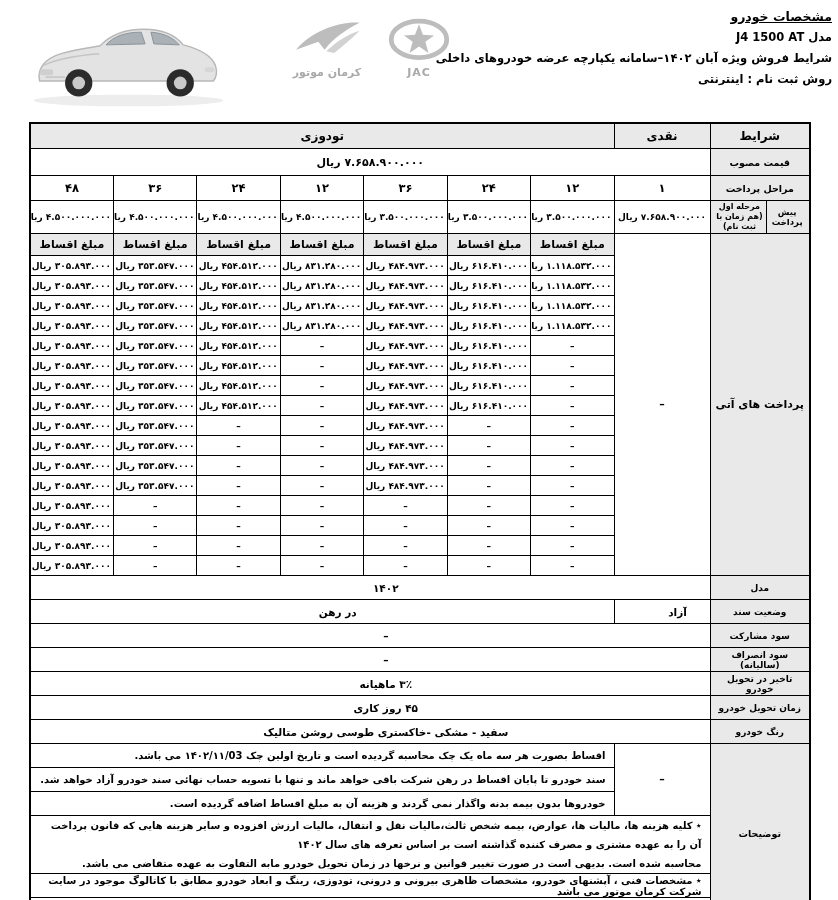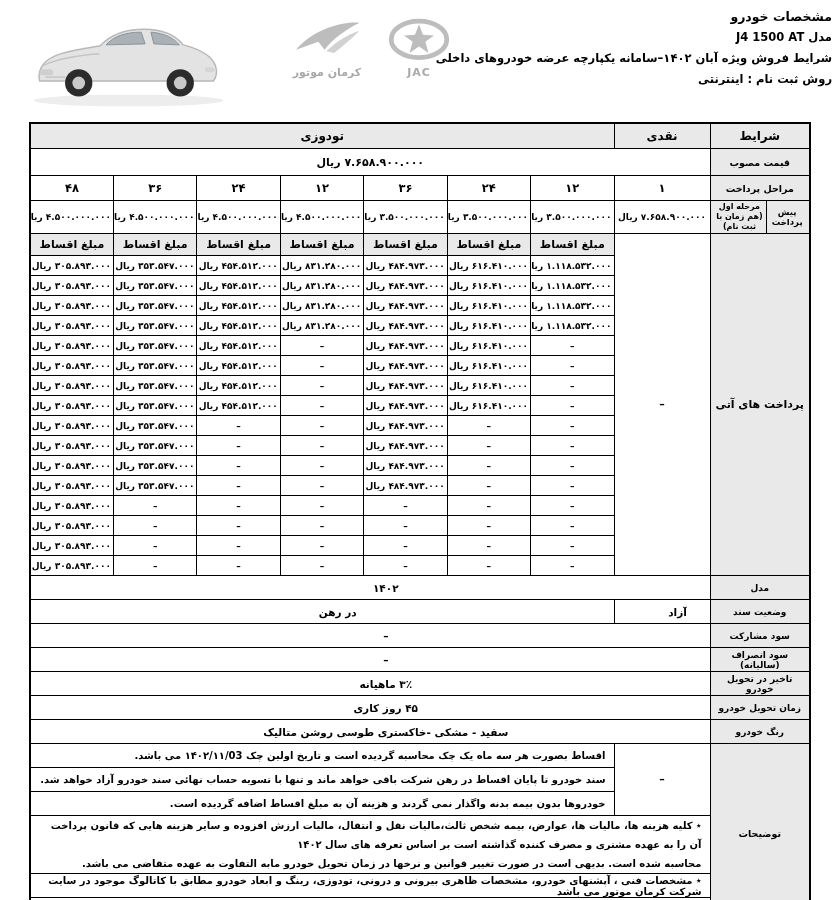--- a/index.html
+++ b/index.html
@@ -5,21 +5,21 @@
   html,body{margin:0;padding:0;background:#fff;}
   body{width:838px;height:900px;position:relative;font-family:"DejaVu Sans",sans-serif;color:#000;overflow:hidden;}
   
   .hdr{position:absolute;top:0;left:0;width:838px;height:120px;}
   .car{position:absolute;left:26px;top:8px;width:205px;height:104px;}
   .logos{position:absolute;left:288px;top:18px;display:flex;flex-direction:row;gap:14px;align-items:flex-start;direction:ltr;justify-content:flex-end;}
   .logo{display:flex;flex-direction:column;align-items:center;width:78px;}
   .logo-cap{color:#a9a9a9;font-weight:bold;font-size:11px;margin-top:2px;letter-spacing:1px;}
   .logo-cap.fa{letter-spacing:0;font-size:11px;}
   .hdr-text{position:absolute;right:6px;top:6px;width:400px;text-align:right;font-weight:bold;font-size:11.5px;line-height:21px;}
-  .hdr-title{font-size:12.5px;}
+  .hdr-title{font-size:12.5px;text-decoration:underline;}
   .model-latin{direction:ltr;unicode-bidi:embed;display:inline-block;margin-left:24px;text-align:center;}
   
   table.sheet{position:absolute;top:122px;right:27px;width:782px;border-collapse:collapse;table-layout:fixed;font-weight:bold;direction:rtl;}
   col.c-cond{width:100px;}col.c-cash{width:96px;}col.c-inst{width:auto;}
   .sheet th,.sheet td{border:1px solid #000;padding:0 2px;text-align:center;vertical-align:middle;overflow:hidden;}
   .sheet{border:2px solid #000;}
   .sheet th{background:#e9e9e9;font-weight:bold;}
   .sheet td{background:#fff;}
   .r-grp th,.r-grp td{height:24px;font-size:12px;}
   .r-price td{height:26px;font-size:11px;}

